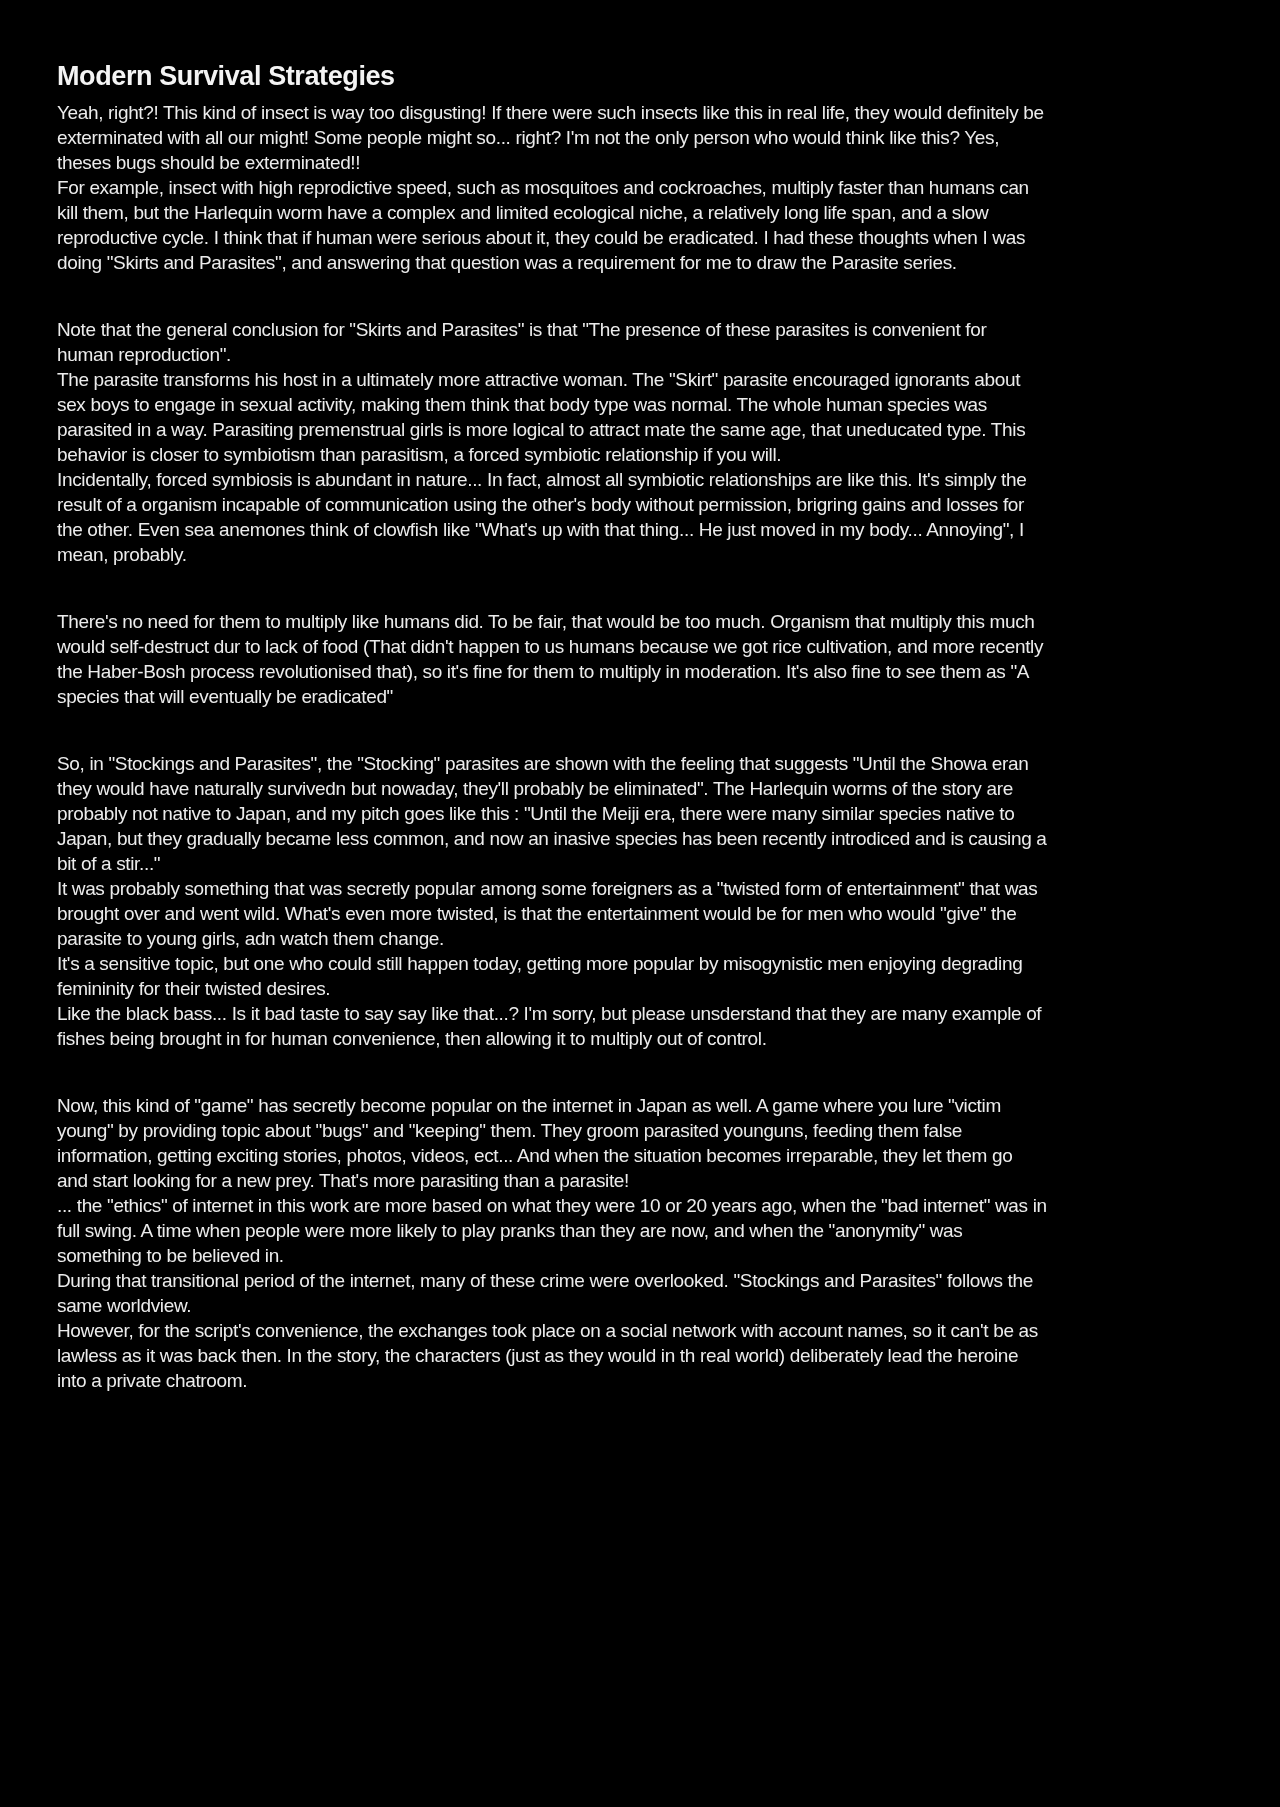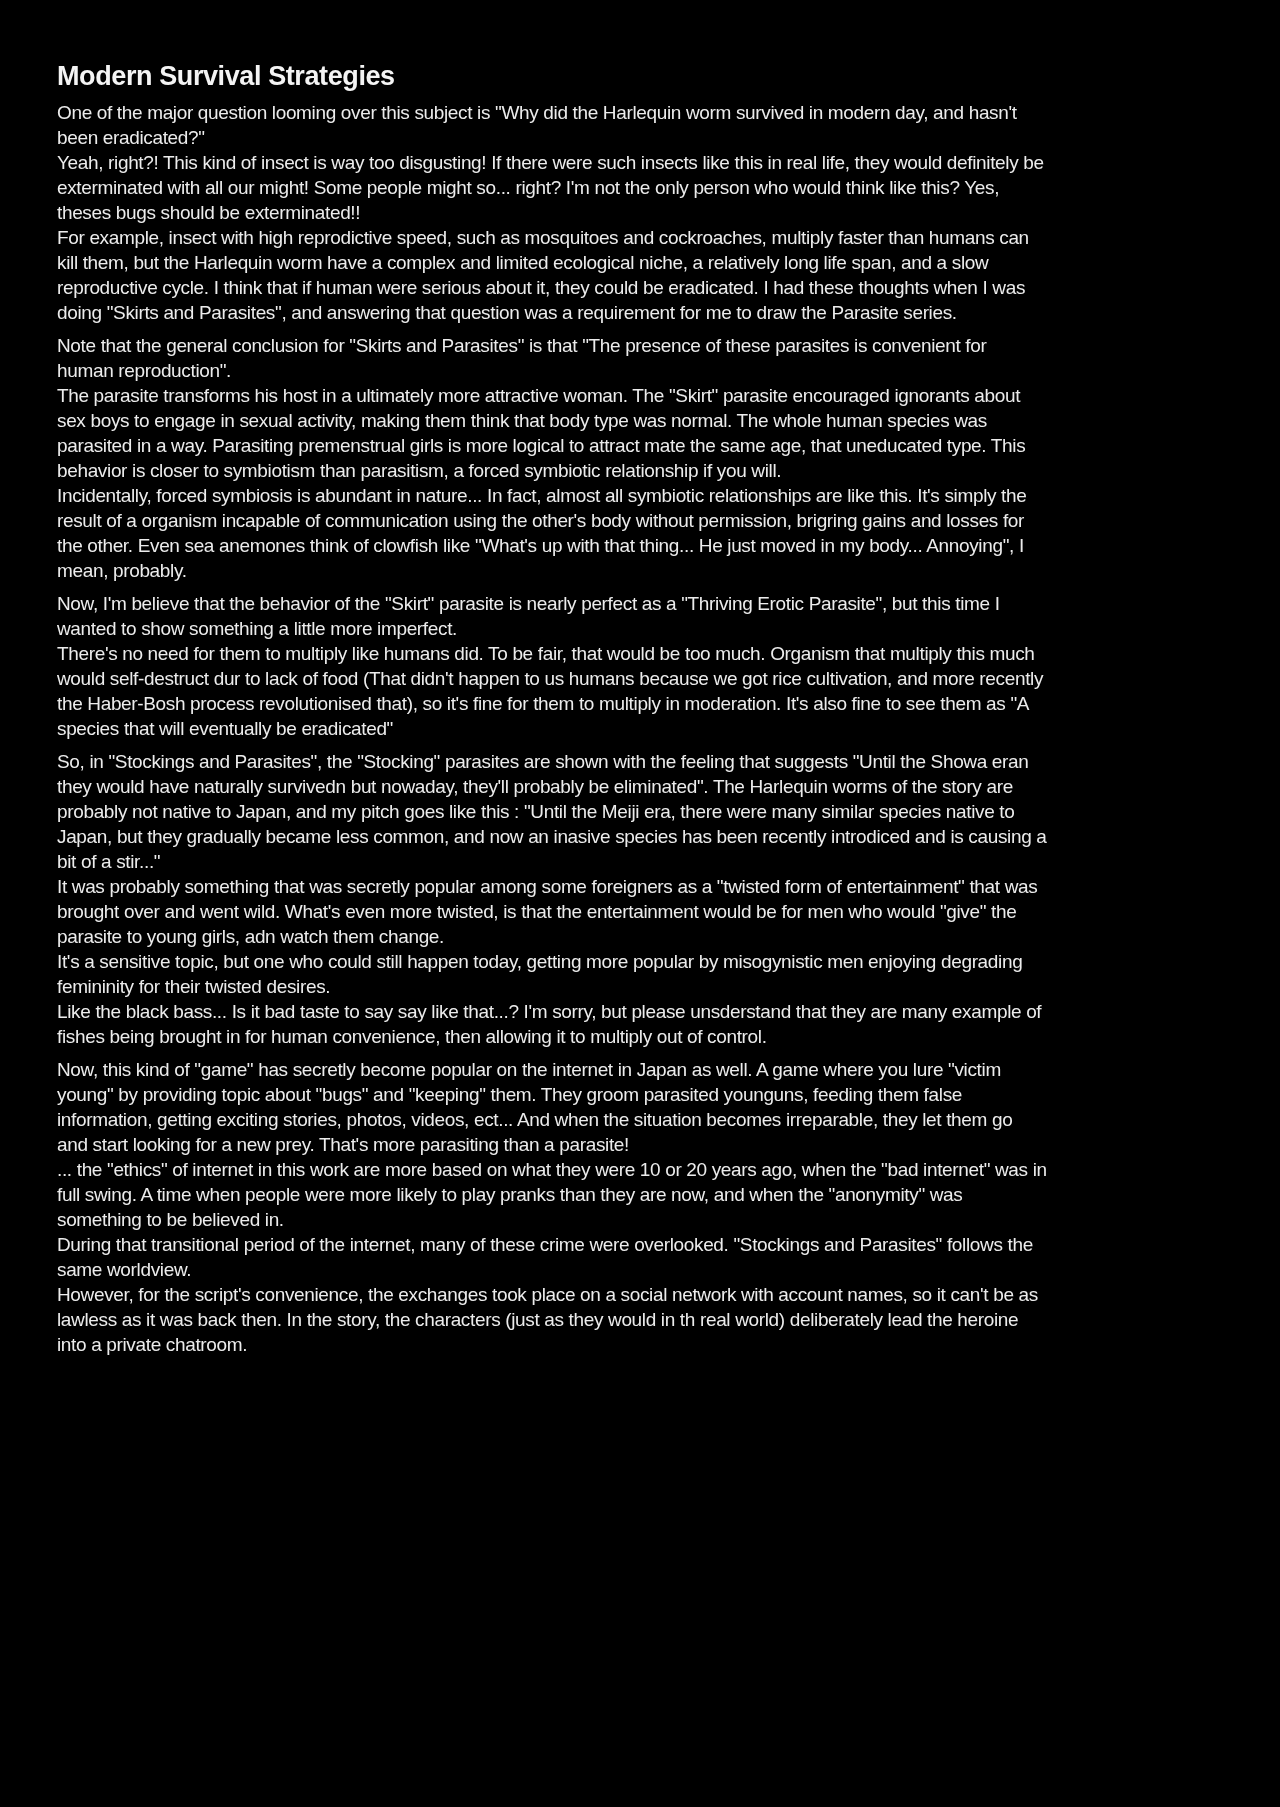--- a/index.html
+++ b/index.html
@@ -27,49 +27,47 @@
     letter-spacing: -0.4px;
     line-height: 1.2;
     margin: 0 0 8px 0;
     color: #f4f4f4;
     font-stretch: condensed;
   }
   .block {
     margin: 0;
   }
   .block + .block {
-    margin-top: 8px; 
+    margin-top: 42px; 
   }
   .para {
     margin: 0;
     font-size: 19px;
     line-height: 25px;
     letter-spacing: -0.35px;
     color: #ececec;
     font-stretch: condensed;
   }
 </style>
 </head>
 <body>
 
 <div class="page">
   <h1 class="doc-title">Modern Survival Strategies</h1>
   <div>
       <div class="block">
-        <p class="para">One of the major question looming over this subject is "Why did the Harlequin worm survived in modern day, and hasn't been eradicated?"</p>
         <p class="para">Yeah, right?! This kind of insect is way too disgusting! If there were such insects like this in real life, they would definitely be exterminated with all our might! Some people might so... right? I'm not the only person who would think like this? Yes, theses bugs should be exterminated!!</p>
         <p class="para">For example, insect with high reprodictive speed, such as mosquitoes and cockroaches, multiply faster than humans can kill them, but the Harlequin worm have a complex and limited ecological niche, a relatively long life span, and a slow reproductive cycle. I think that if human were serious about it, they could be eradicated. I had these thoughts when I was doing "Skirts and Parasites", and answering that question was a requirement for me to draw the Parasite series.</p>
       </div>
       <div class="block">
         <p class="para">Note that the general conclusion for "Skirts and Parasites" is that "The presence of these parasites is convenient for human reproduction".</p>
         <p class="para">The parasite transforms his host in a ultimately more attractive woman. The "Skirt" parasite encouraged ignorants about sex boys to engage in sexual activity, making them think that body type was normal. The whole human species was parasited in a way. Parasiting premenstrual girls is more logical to attract mate the same age, that uneducated type. This behavior is closer to symbiotism than parasitism, a forced symbiotic relationship if you will.</p>
         <p class="para">Incidentally, forced symbiosis is abundant in nature... In fact, almost all symbiotic relationships are like this. It's simply the result of a organism incapable of communication using the other's body without permission, brigring gains and losses for the other. Even sea anemones think of clowfish like "What's up with that thing... He just moved in my body... Annoying", I mean, probably.</p>
       </div>
       <div class="block">
-        <p class="para">Now, I'm believe that the behavior of the "Skirt" parasite is nearly perfect as a "Thriving Erotic Parasite", but this time I wanted to show something a little more imperfect.</p>
         <p class="para">There's no need for them to multiply like humans did. To be fair, that would be too much. Organism that multiply this much would self-destruct dur to lack of food (That didn't happen to us humans because we got rice cultivation, and more recently the Haber-Bosh process revolutionised that), so it's fine for them to multiply in moderation. It's also fine to see them as "A species that will eventually be eradicated"</p>
       </div>
       <div class="block">
         <p class="para">So, in "Stockings and Parasites", the "Stocking" parasites are shown with the feeling that suggests "Until the Showa eran they would have naturally survivedn but nowaday, they'll probably be eliminated". The Harlequin worms of the story are probably not native to Japan, and my pitch goes like this : "Until the Meiji era, there were many similar species native to Japan, but they gradually became less common, and now an inasive species has been recently introdiced and is causing a bit of a stir..."</p>
         <p class="para">It was probably something that was secretly popular among some foreigners as a "twisted form of entertainment" that was brought over and went wild. What's even more twisted, is that the entertainment would be for men who would "give" the parasite to young girls, adn watch them change.</p>
         <p class="para">It's a sensitive topic, but one who could still happen today, getting more popular by misogynistic men enjoying degrading femininity for their twisted desires.</p>
         <p class="para">Like the black bass... Is it bad taste to say say like that...? I'm sorry, but please unsderstand that they are many example of fishes being brought in for human convenience, then allowing it to multiply out of control.</p>
       </div>
       <div class="block">
         <p class="para">Now, this kind of "game" has secretly become popular on the internet in Japan as well. A game where you lure "victim young" by providing topic about "bugs" and "keeping" them. They groom parasited younguns, feeding them false information, getting exciting stories, photos, videos, ect... And when the situation becomes irreparable, they let them go and start looking for a new prey. That's more parasiting than a parasite!</p>

